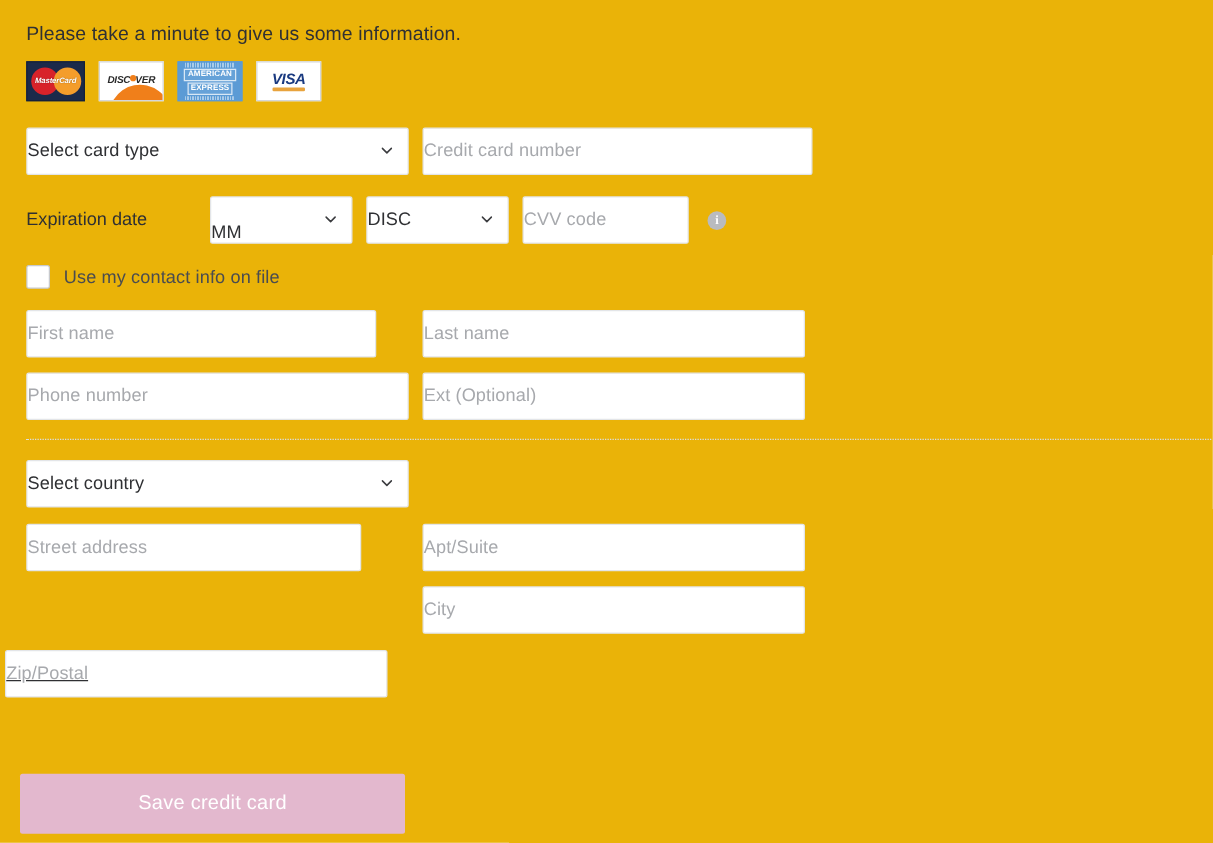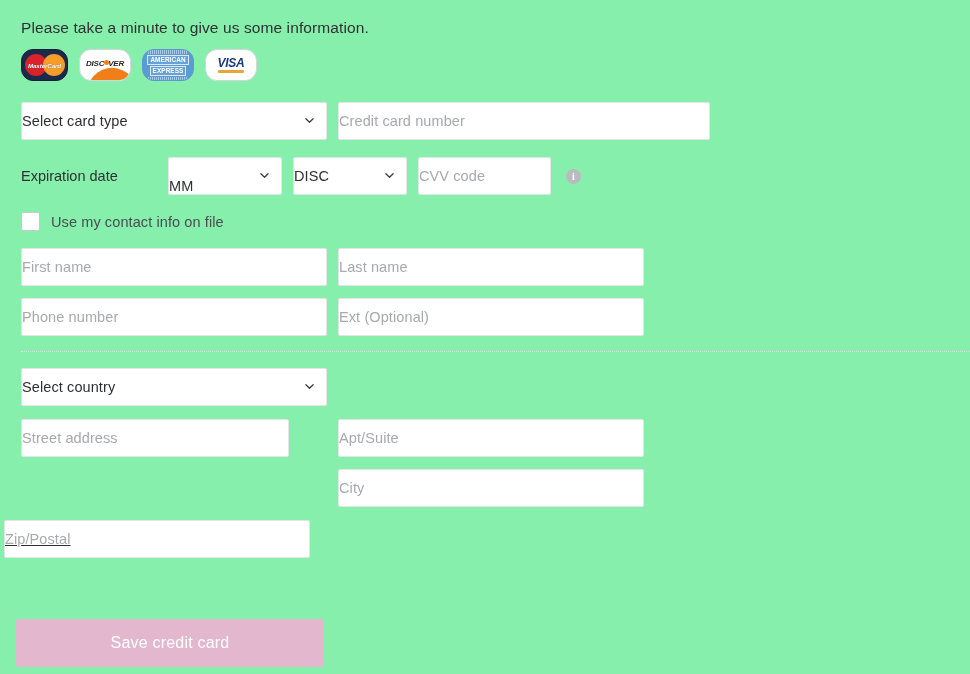--- a/index.html
+++ b/index.html
@@ -12,21 +12,21 @@
     background: #f7f8f9;
     font-family: "Liberation Sans", sans-serif;
     color: #2f3033;
     overflow: hidden;
   }
 
   .page {
     position: relative;
     width: 970px;
     height: 674px;
-    background: #86efac;
+    background: #eab308;
     box-sizing: border-box;
   }
 
   
   .intro-text {
     position: absolute;
     left: 21px;
     top: 18px;
     font-size: 15.5px;
     line-height: 20px;
@@ -39,21 +39,21 @@
   .card-logos {
     position: absolute;
     left: 21px;
     top: 49px;
     display: flex;
     align-items: center;
     gap: 11px;
   }
   .card-logo {
     box-sizing: border-box;
-    border-radius: 12px;
+    border-radius: 0;
     position: relative;
     overflow: hidden;
     flex: none;
   }
 
   
   .logo-mastercard {
     width: 47px;
     height: 32px;
     background: #1b2a4a;
@@ -351,21 +351,21 @@
 
   <div class="field select" style="left:21px; top:102px; width:306px;">
     <span class="val">Select card type</span>
     <span class="chevron">
       <svg width="9" height="9" viewBox="0 0 10 10">
           <path d="M1 3 L5 7 L9 3" fill="none" stroke="#3b3c3f" stroke-width="1.4" stroke-linecap="round" stroke-linejoin="round"></path>
         </svg>
     </span>
   </div>
 
-  <div class="field" style="left:338px; top:102px; width:372px;text-align:center;">
+  <div class="field" style="left:338px; top:102px; width:312px;text-align:center;">
     <span class="ph">Credit card number</span>
   </div>
 
   <div class="inline-label" style="left:21px; top:168px;">Expiration date</div>
 
   <div class="field select" style="left:168px; top:157px; width:114px;align-items:flex-end;">
     <span class="val">MM</span>
     <span class="chevron">
       <svg width="9" height="9" viewBox="0 0 10 10">
           <path d="M1 3 L5 7 L9 3" fill="none" stroke="#3b3c3f" stroke-width="1.4" stroke-linecap="round" stroke-linejoin="round"></path>
@@ -386,21 +386,21 @@
     <span class="ph">CVV code</span>
   </div>
 
   <div class="info-icon">i</div>
 
   <div class="checkbox-row">
     <span class="checkbox-box"></span>
     <span class="checkbox-label">Use my contact info on file</span>
   </div>
 
-  <div class="field" style="left:21px; top:248px; width:306px;">
+  <div class="field" style="left:21px; top:248px; width:280px;">
     <span class="ph">First name</span>
   </div>
 
   <div class="field" style="left:338px; top:248px; width:306px;">
     <span class="ph">Last name</span>
   </div>
 
 
   <div class="field" style="left:21px; top:298px; width:306px;">
     <span class="ph">Phone number</span>

